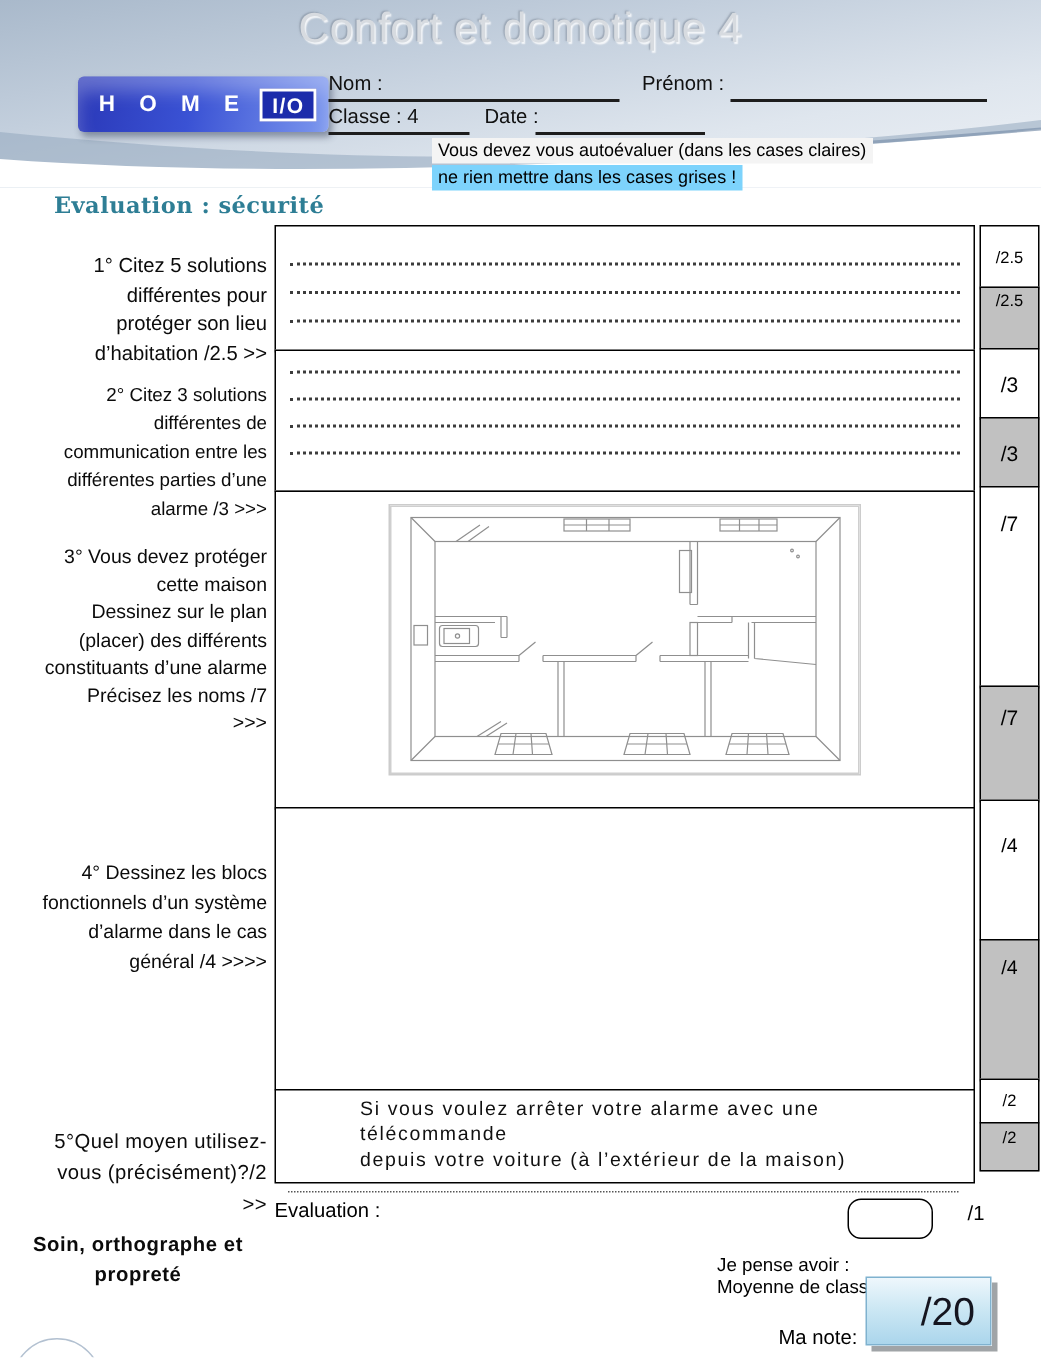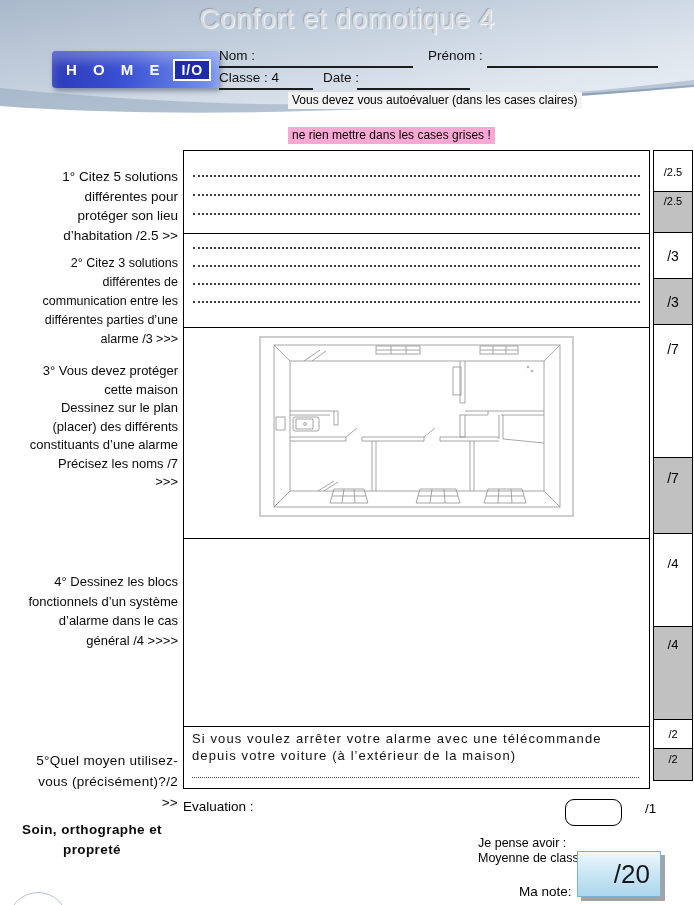--- a/index.html
+++ b/index.html
@@ -20,21 +20,21 @@
   .logo-home{color:#fff;font-weight:bold;font-size:15px;letter-spacing:6px;padding-left:6px;}
   .logo-io{background:#1c2cab;border:2px solid #fff;color:#fff;font-weight:bold;
     font-size:14px;padding:1px 6px;letter-spacing:1px;}
 
   
   .fld{position:absolute;font-size:13.5px;color:#111;}
   .field-line{position:absolute;height:0;border-top:2px solid #1d1d1d;}
 
   .instr{position:absolute;left:288px;top:92px;font-size:12px;line-height:15px;}
   .instr .l1{display:inline-block;background:#f4f4f4;padding:1px 4px;}
-  .instr .l2{display:inline-block;background:#f9a8d4;padding:1px 4px;margin-top:18px;}
+  .instr .l2{display:inline-block;background:#7dd3fc;padding:1px 4px;margin-top:1px;}
 
   .section-title{position:absolute;left:36px;top:128px;font-family:"DejaVu Serif",serif;
     font-weight:bold;font-size:15px;color:#2e7e95;letter-spacing:.3px;}
 
   
   .qlabel{position:absolute;left:6px;width:172px;text-align:right;white-space:pre-line;color:#0b0b0b;}
   .q1{top:167px;font-size:13.5px;line-height:19.5px;}
   .q2{top:254px;font-size:12.5px;line-height:19px;}
   .q3{top:362px;font-size:13px;line-height:18.5px;}
   .q4{top:572px;font-size:13px;line-height:19.5px;}
@@ -47,21 +47,21 @@
   .row{box-sizing:border-box;border:1.6px solid #000;background:#fff;}
   .row + .row{margin-top:-1.6px;}
   .r1{height:85px;}.r2{height:95px;}.r3{height:213px;}.r4{height:189px;}.r5{height:63px;}
   .dotline{height:0;border-bottom:2px dotted #3c3c3c;margin:0 9px;}
   .r1 .dotline:nth-child(1){margin-top:24px;}
   .r1 .dotline:nth-child(2),.r1 .dotline:nth-child(3){margin-top:17px;}
   .r2 .dotline:nth-child(1){margin-top:13px;}
   .r2 .dotline:nth-child(2),.r2 .dotline:nth-child(3),.r2 .dotline:nth-child(4){margin-top:16px;}
   .plan-frame{width:313px;height:179px;margin:8px auto 0;border:1px solid #ccc;background:#fff;}
   .r5{padding:3px 8px;box-sizing:border-box;}
-  .r5 .qtext{font-size:13px;letter-spacing:1.1px;line-height:17px;white-space:pre-line;color:#101010;}
+  .r5 .qtext{font-size:13px;letter-spacing:1.1px;line-height:17px;white-space:pre-line;color:#101010;margin-left:48px;}
   .r5 .dotline{margin:13px 2px 0 0;border-bottom:1.6px dotted #555;}
 
   
   .scorecol{position:absolute;left:653px;top:150px;width:40px;}
   .cell{box-sizing:border-box;border:1.6px solid #000;background:#fff;
     display:flex;align-items:center;justify-content:center;font-size:13px;}
   .cell + .cell{margin-top:-1.6px;}
   .cell.gray{background:#c1c1c1;}
   .c0{height:43px;font-size:11px;}
   .c1{height:42px;font-size:11px;align-items:flex-start;padding-top:3px;}
@@ -123,20 +123,21 @@
   <div class="fld" style="left:219px;top:70px;">Classe : 4</div>
   <div class="field-line" style="left:219px;top:88px;width:94px;"></div>
   <div class="fld" style="left:323px;top:70px;">Date :</div>
   <div class="field-line" style="left:357px;top:88px;width:113px;"></div>
 
   <div class="instr">
     <span class="l1">Vous devez vous autoévaluer (dans les cases claires)</span><br>
     <span class="l2">ne rien mettre dans les cases grises !</span>
   </div>
 
+  <div class="section-title">Evaluation : sécurité</div>
 
   <div class="qlabel q1">1° Citez 5 solutions
 différentes pour
 protéger son lieu
 d’habitation /2.5 &gt;&gt;</div>
   <div class="qlabel q2">2° Citez 3 solutions
 différentes de
 communication entre les
 différentes parties d’une
 alarme /3 &gt;&gt;&gt;</div>

